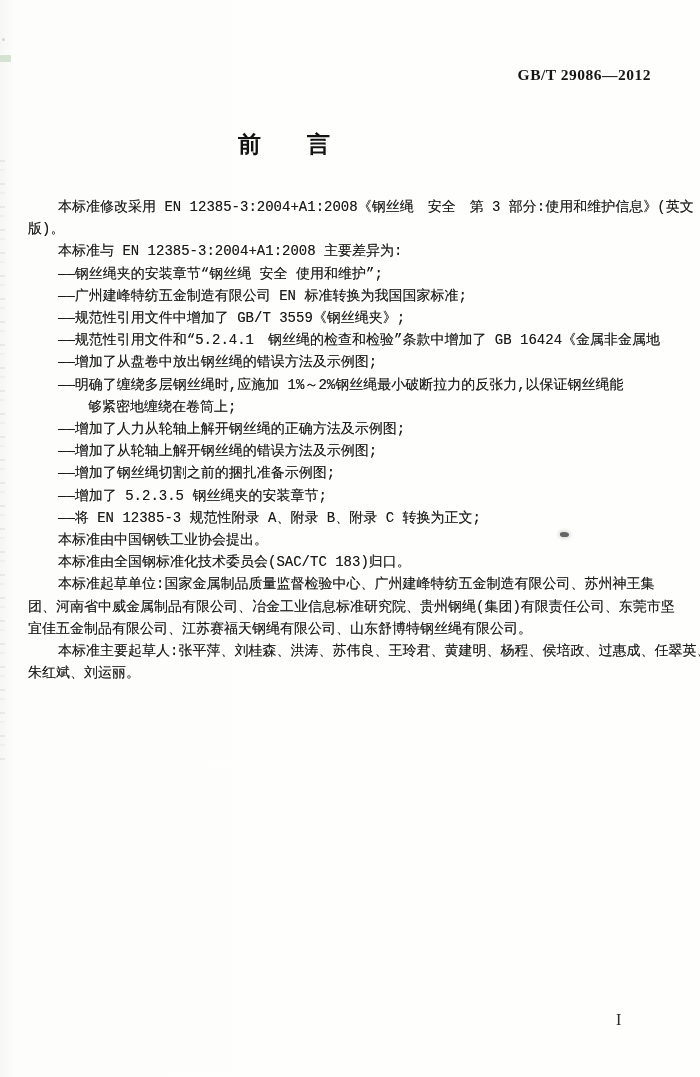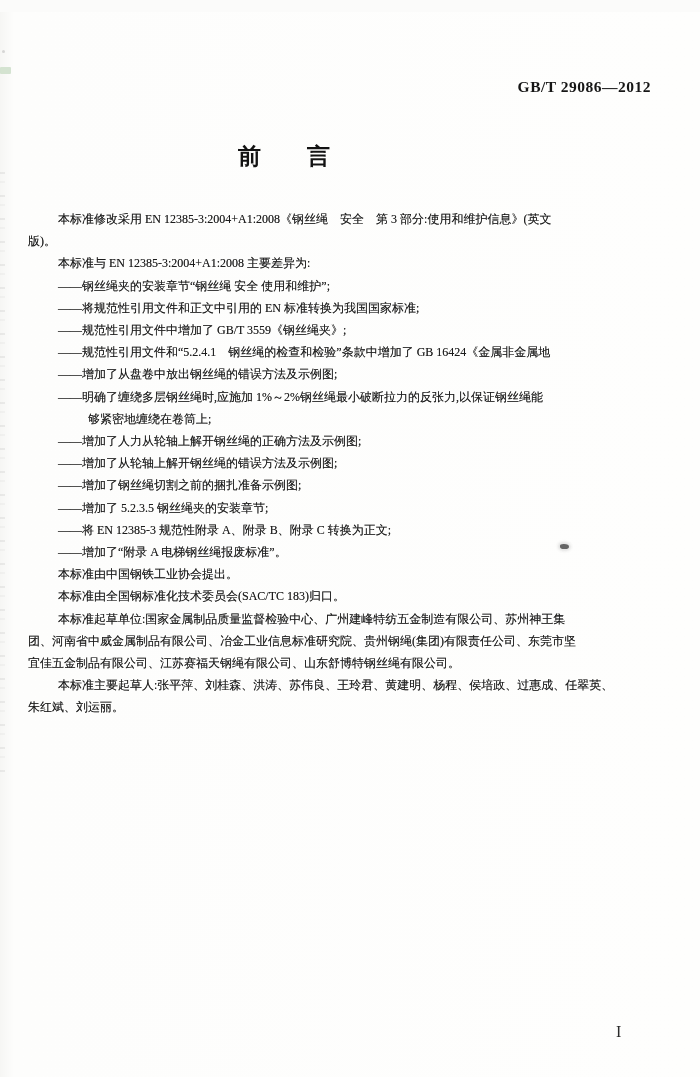--- a/index.html
+++ b/index.html
@@ -7,42 +7,42 @@
     width:700px;height:1077px;
     background:#fbfbfa;
     position:relative;
     overflow:hidden;
     font-family:"Liberation Serif","DejaVu Serif",serif;
     color:#1c1c1c;
   }
   .page{
     position:absolute;inset:0;
     background:linear-gradient(90deg,#f6f6f4 0px,#fdfdfc 14px,#fefefd 100%);
-    margin-top:12px;
   }
   .doc-code{
     position:absolute;
     top:66px;right:49px;
     font-size:15.5px;font-weight:bold;
     letter-spacing:.5px;
     color:#161616;
   }
   .page-title{
     position:absolute;
     top:129px;left:0;width:568px;
     text-align:center;
     font-size:23px;font-weight:bold;
     color:#121212;
   }
   .body-block{
     position:absolute;
     left:28px;top:196px;width:630px;
-    font-size:12px;
+    font-size:14px;
     line-height:22.2px;
     text-shadow:0 0 .4px rgba(20,20,20,.55);
+    font-family:Liberation Mono, monospace;
   }
   .line{white-space:nowrap;}
   .line.indent{padding-left:30px;}
   .line.flush{padding-left:0;}
   .line.dash{padding-left:30px;}
   .line.dashcont{padding-left:60px;}
   .page-number{
     position:absolute;
     top:1011px;left:616px;
     font-size:16px;color:#2a2a2a;
@@ -87,32 +87,31 @@
 
   <div class="doc-code">GB/T 29086—2012</div>
 
   <div class="page-title">前　　言</div>
 
   <div class="body-block">
       <div class="line indent">本标准修改采用 EN 12385-3:2004+A1:2008《钢丝绳　安全　第 3 部分:使用和维护信息》(英文</div>
       <div class="line flush">版)。</div>
       <div class="line indent">本标准与 EN 12385-3:2004+A1:2008 主要差异为:</div>
       <div class="line dash">——钢丝绳夹的安装章节“钢丝绳 安全 使用和维护”;</div>
-      <div class="line dash">——将规范性引用文件和正文中引用的 EN 标准转换为我国国家标准;</div>
+      <div class="line dash">——广州建峰特纺五金制造有限公司 EN 标准转换为我国国家标准;</div>
       <div class="line dash">——规范性引用文件中增加了 GB/T 3559《钢丝绳夹》;</div>
       <div class="line dash">——规范性引用文件和“5.2.4.1　钢丝绳的检查和检验”条款中增加了 GB 16424《金属非金属地</div>
       <div class="line dash">——增加了从盘卷中放出钢丝绳的错误方法及示例图;</div>
       <div class="line dash">——明确了缠绕多层钢丝绳时,应施加 1%～2%钢丝绳最小破断拉力的反张力,以保证钢丝绳能</div>
       <div class="line dashcont">够紧密地缠绕在卷筒上;</div>
       <div class="line dash">——增加了人力从轮轴上解开钢丝绳的正确方法及示例图;</div>
       <div class="line dash">——增加了从轮轴上解开钢丝绳的错误方法及示例图;</div>
       <div class="line dash">——增加了钢丝绳切割之前的捆扎准备示例图;</div>
       <div class="line dash">——增加了 5.2.3.5 钢丝绳夹的安装章节;</div>
       <div class="line dash">——将 EN 12385-3 规范性附录 A、附录 B、附录 C 转换为正文;</div>
-      <div class="line dash">——增加了“附录 A 电梯钢丝绳报废标准”。</div>
       <div class="line indent">本标准由中国钢铁工业协会提出。</div>
       <div class="line indent">本标准由全国钢标准化技术委员会(SAC/TC 183)归口。</div>
       <div class="line indent">本标准起草单位:国家金属制品质量监督检验中心、广州建峰特纺五金制造有限公司、苏州神王集</div>
       <div class="line flush">团、河南省中威金属制品有限公司、冶金工业信息标准研究院、贵州钢绳(集团)有限责任公司、东莞市坚</div>
       <div class="line flush">宜佳五金制品有限公司、江苏赛福天钢绳有限公司、山东舒博特钢丝绳有限公司。</div>
       <div class="line indent">本标准主要起草人:张平萍、刘桂森、洪涛、苏伟良、王玲君、黄建明、杨程、侯培政、过惠成、任翠英、</div>
       <div class="line flush">朱红斌、刘运丽。</div>
     </div>
 
   <div class="page-number">I</div>

